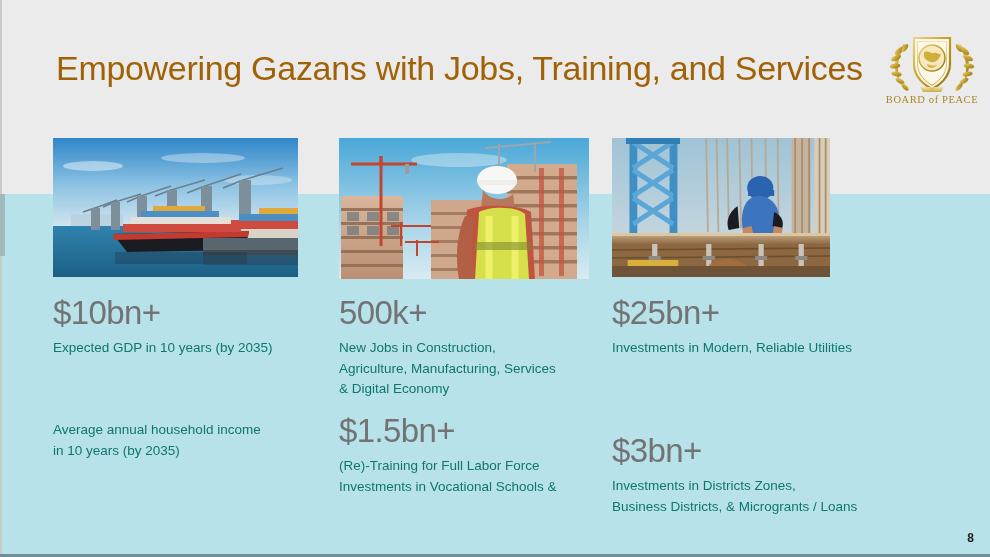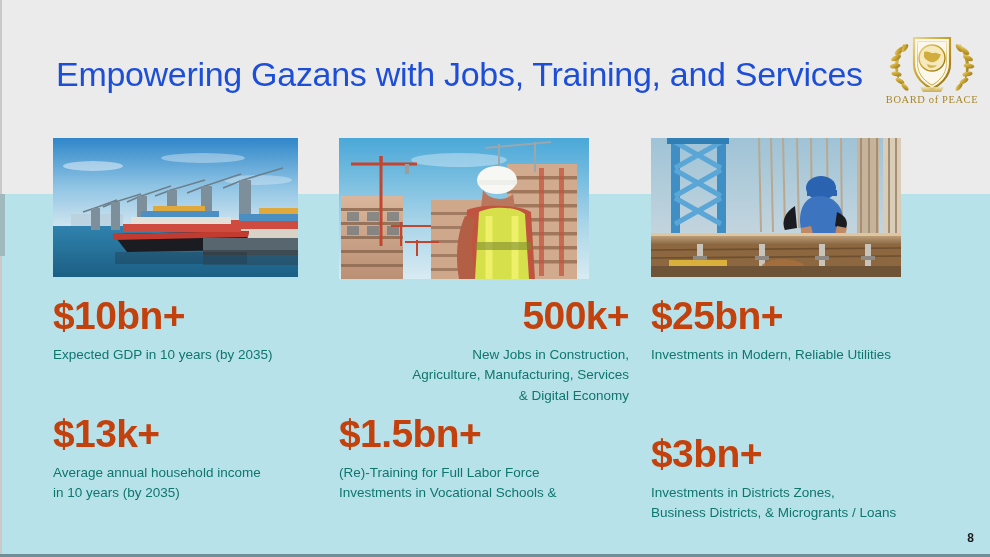--- a/index.html
+++ b/index.html
@@ -28,55 +28,55 @@
   #edge-left-strip {
     position:absolute; left:0; top:194px; width:5px; height:62px;
     background:#9fb9bd;
   }
   #edge-bottom-line {
     position:absolute; left:0; bottom:0; width:990px; height:3px;
     background:#6f8e95;
   }
   
   #title {
-    position:absolute; left:56px; top:55px; width:810px;
-    font-size:34px; font-weight:400; color:#1d4ed8;
+    position:absolute; left:56px; top:49px; width:810px;
+    font-size:34px; font-weight:400; color:#a16207;
     letter-spacing:-0.3px; line-height:1.15; white-space:nowrap;
   }
   
   #logo {
     position:absolute; left:884px; top:24px; width:96px; height:84px;
   }
   #logo svg { display:block; width:96px; height:84px; }
   
   .col { position:absolute; top:138px; }
   #col-0 { left:53px; width:245px; }
   #col-1 { left:339px; width:250px; }
-  #col-2 { left:651px; width:250px; }
+  #col-2 { left:612px; width:218px; }
 
   .photo {
     position:relative; width:100%; height:139px;
     overflow:hidden; background:#cfd7db;
   }
   #col-1 .photo { height:141px; }
   #col-2 .photo { height:139px; }
   .photo svg { display:block; width:100%; height:100%; }
   .stat-value {
-    font-size:39px; font-weight:bold; color:#c2410c;
+    font-size:33px; font-weight:normal; color:#737373;
     letter-spacing:-0.6px; line-height:1.1;
   }
   .stat-desc {
     font-size:13.5px; font-weight:400; color:#0f766e;
     line-height:1.52; margin-top:7px;
   }
   
   .statblock { position:absolute; left:0; width:290px; }
   #col-0 .sb0 { top:157px; }
   #col-0 .sb1 { top:275px; }
-  #col-1 .sb0 { top:157px;text-align:right; }
+  #col-1 .sb0 { top:157px; }
   #col-1 .sb1 { top:275px; }
   #col-2 .sb0 { top:157px; }
   #col-2 .sb1 { top:275px;margin-top:20px; }
 
   #page-number {
     position:absolute; right:16px; bottom:12px;
     font-size:12px; font-weight:bold; color:#1c1c1c;
   }
 </style>
 </head>
@@ -212,21 +212,20 @@
     </div>
 
     <div class="statblock sb0">
       <div class="stat-value">$10bn+</div>
       <div class="stat-desc">
         <div>Expected GDP in 10 years (by 2035)</div>
       </div>
     </div>
 
     <div class="statblock sb1">
-      <div class="stat-value">$13k+</div>
       <div class="stat-desc">
         <div>Average annual household income</div>
         <div>in 10 years (by 2035)</div>
       </div>
     </div>
   </div>
 
   <div class="col" id="col-1">
     <div class="photo">
       <svg viewBox="0 0 250 141" preserveAspectRatio="none" xmlns="http://www.w3.org/2000/svg">

